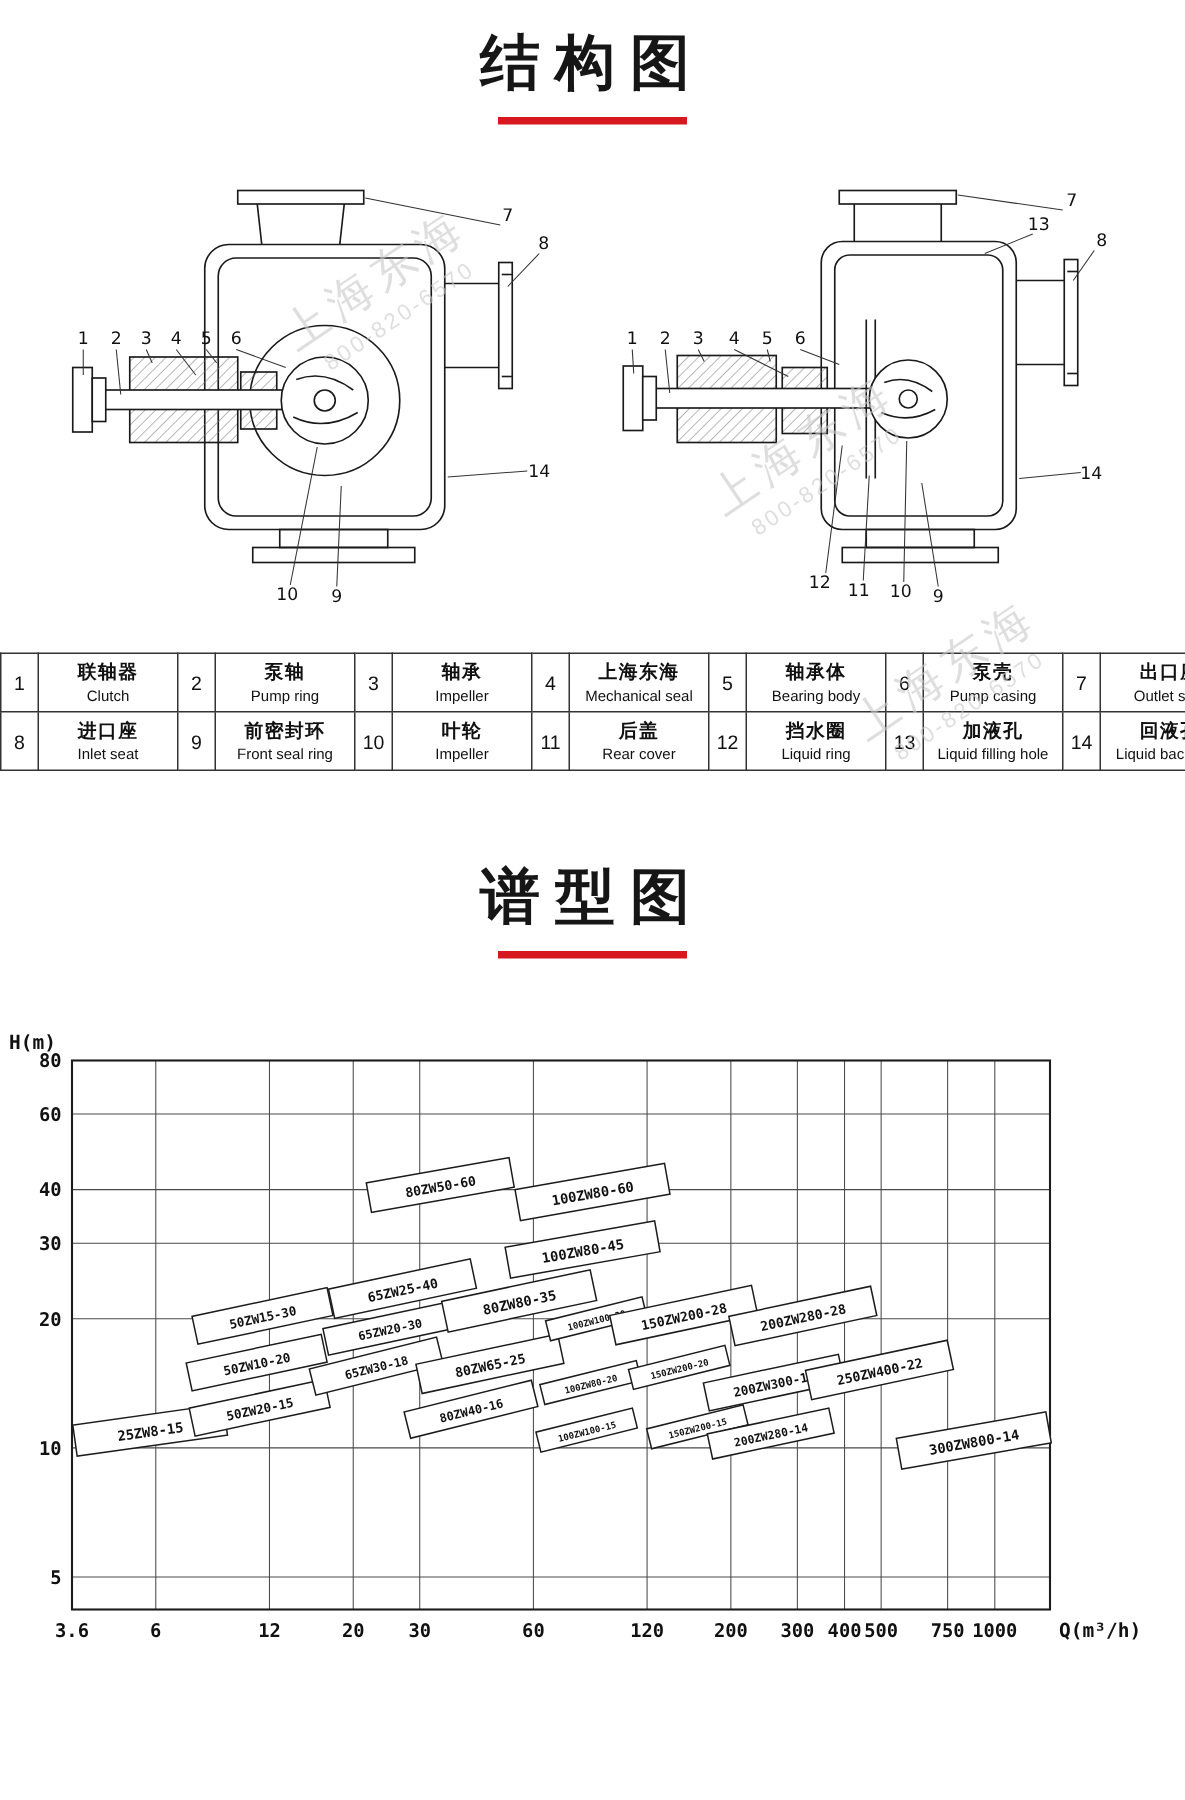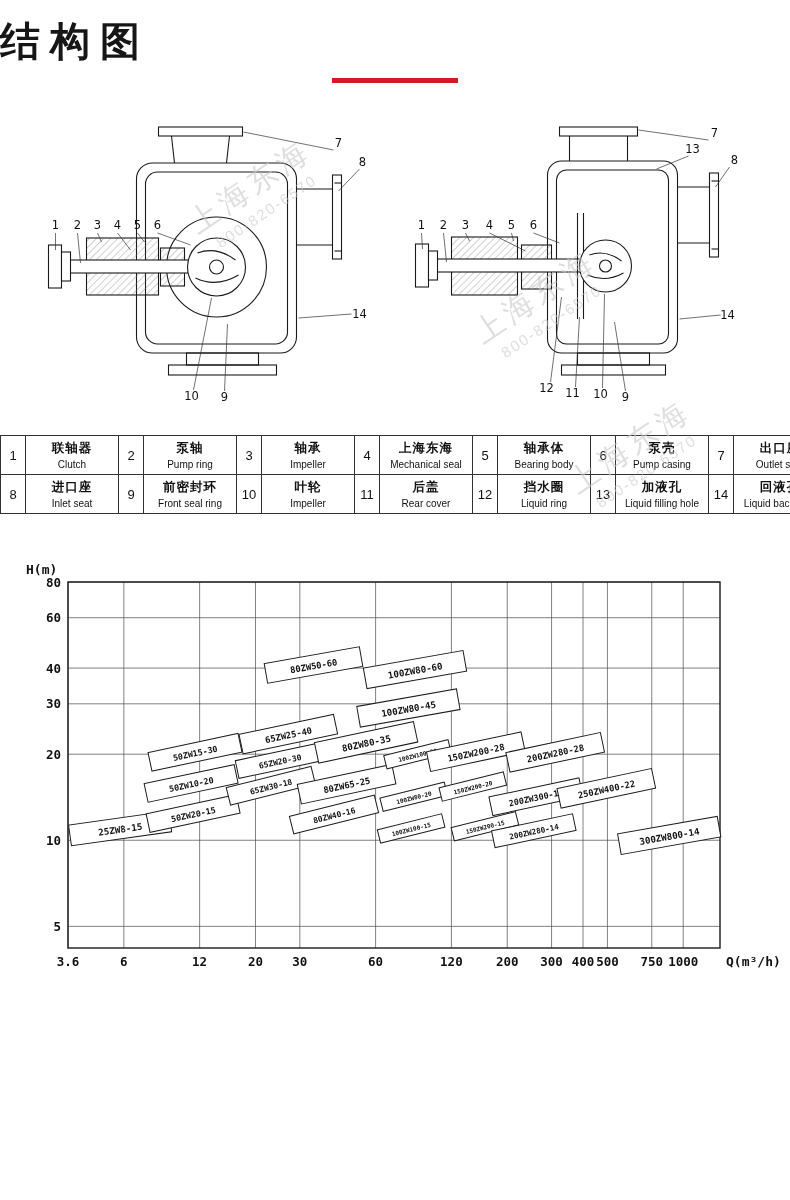--- a/index.html
+++ b/index.html
@@ -1,37 +1,37 @@
 <!DOCTYPE html>
 <html><head>
 <meta charset="utf-8">
 <style>
   *{margin:0;padding:0;box-sizing:border-box}
   html,body{background:#fff}
   body{width:790px;font-family:"Liberation Sans","DejaVu Sans",sans-serif;color:#111}
   .page{position:relative;width:790px;height:1200px;background:#fff;overflow:hidden}
 
-  .section-header{text-align:left}
+  .section-header{text-align:center}
   .hd1{padding-top:14px}
   .hd2{margin-top:56px}
   .sec-title{font-family:"DejaVu Sans",sans-serif;font-size:40px;font-weight:bold;letter-spacing:10px;color:#161616}
   .red-bar{width:126px;height:5px;background:#d7181f;margin:9px auto 0}
 
   .diagrams{margin-top:34px;display:flex;justify-content:center;gap:24px}
   .pump-svg{width:345px;height:290px}
   .callouts text{font-size:11.5px;fill:#111;text-anchor:middle;font-family:"DejaVu Sans",sans-serif}
 
   .parts-table{border-collapse:collapse;margin:28px auto 0;table-layout:fixed;width:716px}
   .parts-table td{border:1px solid #333;text-align:center;vertical-align:middle;padding:4px 1px}
   .parts-table td.num{width:25px;font-size:13px}
   .parts-table td.pname{width:93px}
   .parts-table .zh{font-size:12.5px;letter-spacing:1px;font-weight:bold}
   .parts-table .en{font-size:10px;margin-top:2px;white-space:nowrap}
 
-  .chart-wrap{margin-top:44px;display:flex;justify-content:flex-end}
+  .chart-wrap{margin-top:44px;display:flex;justify-content:flex-start}
   #spectrum-chart .grid{stroke:#4a4a4a;stroke-width:0.7}
   #spectrum-chart .frame{fill:none;stroke:#1c1c1c;stroke-width:1.4}
   #spectrum-chart .tick{font-family:"DejaVu Sans Mono",monospace;font-size:12.5px;font-weight:bold;fill:#111}
   #spectrum-chart .xtick{text-anchor:middle}
   #spectrum-chart .ytick{text-anchor:end}
   #spectrum-chart .axis-label{font-family:"DejaVu Sans Mono",monospace;font-size:13px;font-weight:bold;fill:#111}
   #spectrum-chart .model-rect{fill:#fff;stroke:#1c1c1c;stroke-width:1}
   #spectrum-chart .model-label{text-anchor:middle;font-family:"DejaVu Sans Mono",monospace;font-weight:bold;fill:#111}
 
   .watermark{position:absolute;display:flex;flex-direction:column;align-items:center;transform:rotate(-34deg);color:#c9c9c9;opacity:.6;pointer-events:none}
@@ -259,20 +259,24 @@
           </td>
           <td class="num">14</td>
           <td class="pname">
             <div class="zh">回液孔</div>
             <div class="en">Liquid back hole</div>
           </td>
         </tr>
       </tbody>
   </table>
 
+  <div class="section-header hd2">
+    <div class="sec-title">谱型图</div>
+    <div class="red-bar"></div>
+  </div>
 
   <div class="chart-wrap">
     <svg id="spectrum-chart" width="770" height="428" viewBox="0 0 770 428">
         <line x1="48" y1="24" x2="700" y2="24" class="grid"></line>
         <text x="41" y="28.5" class="tick ytick">80</text>
         <line x1="48" y1="59.729116694233596" x2="700" y2="59.729116694233596" class="grid"></line>
         <text x="41" y="64.2291166942336" class="tick ytick">60</text>
         <line x1="48" y1="110.08647834548776" x2="700" y2="110.08647834548776" class="grid"></line>
         <text x="41" y="114.58647834548776" class="tick ytick">40</text>
         <line x1="48" y1="145.8155950397214" x2="700" y2="145.8155950397214" class="grid"></line>

